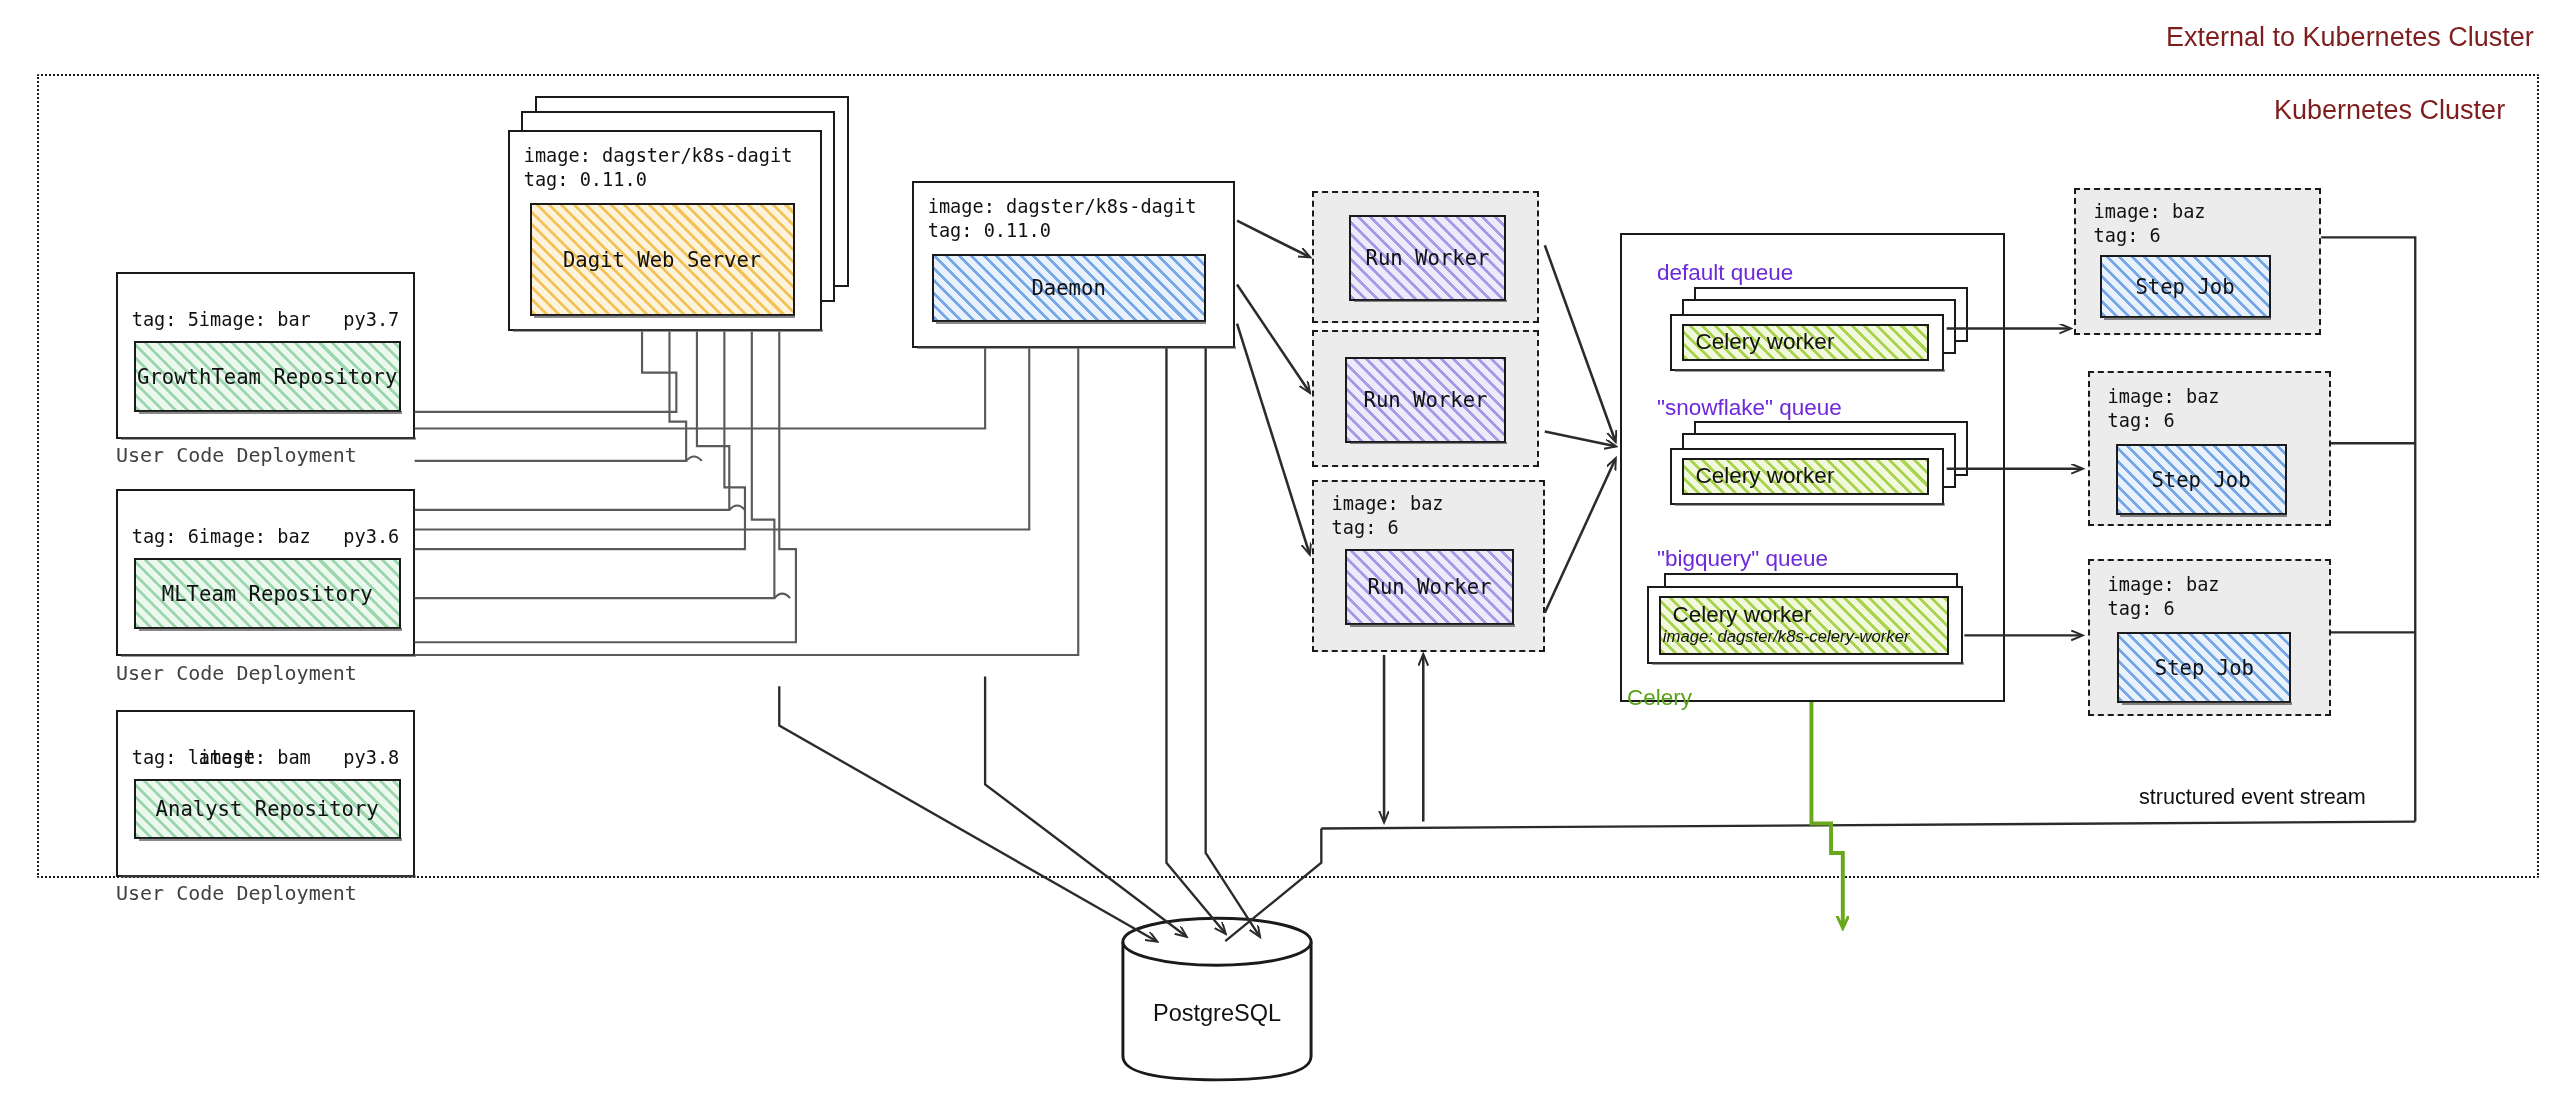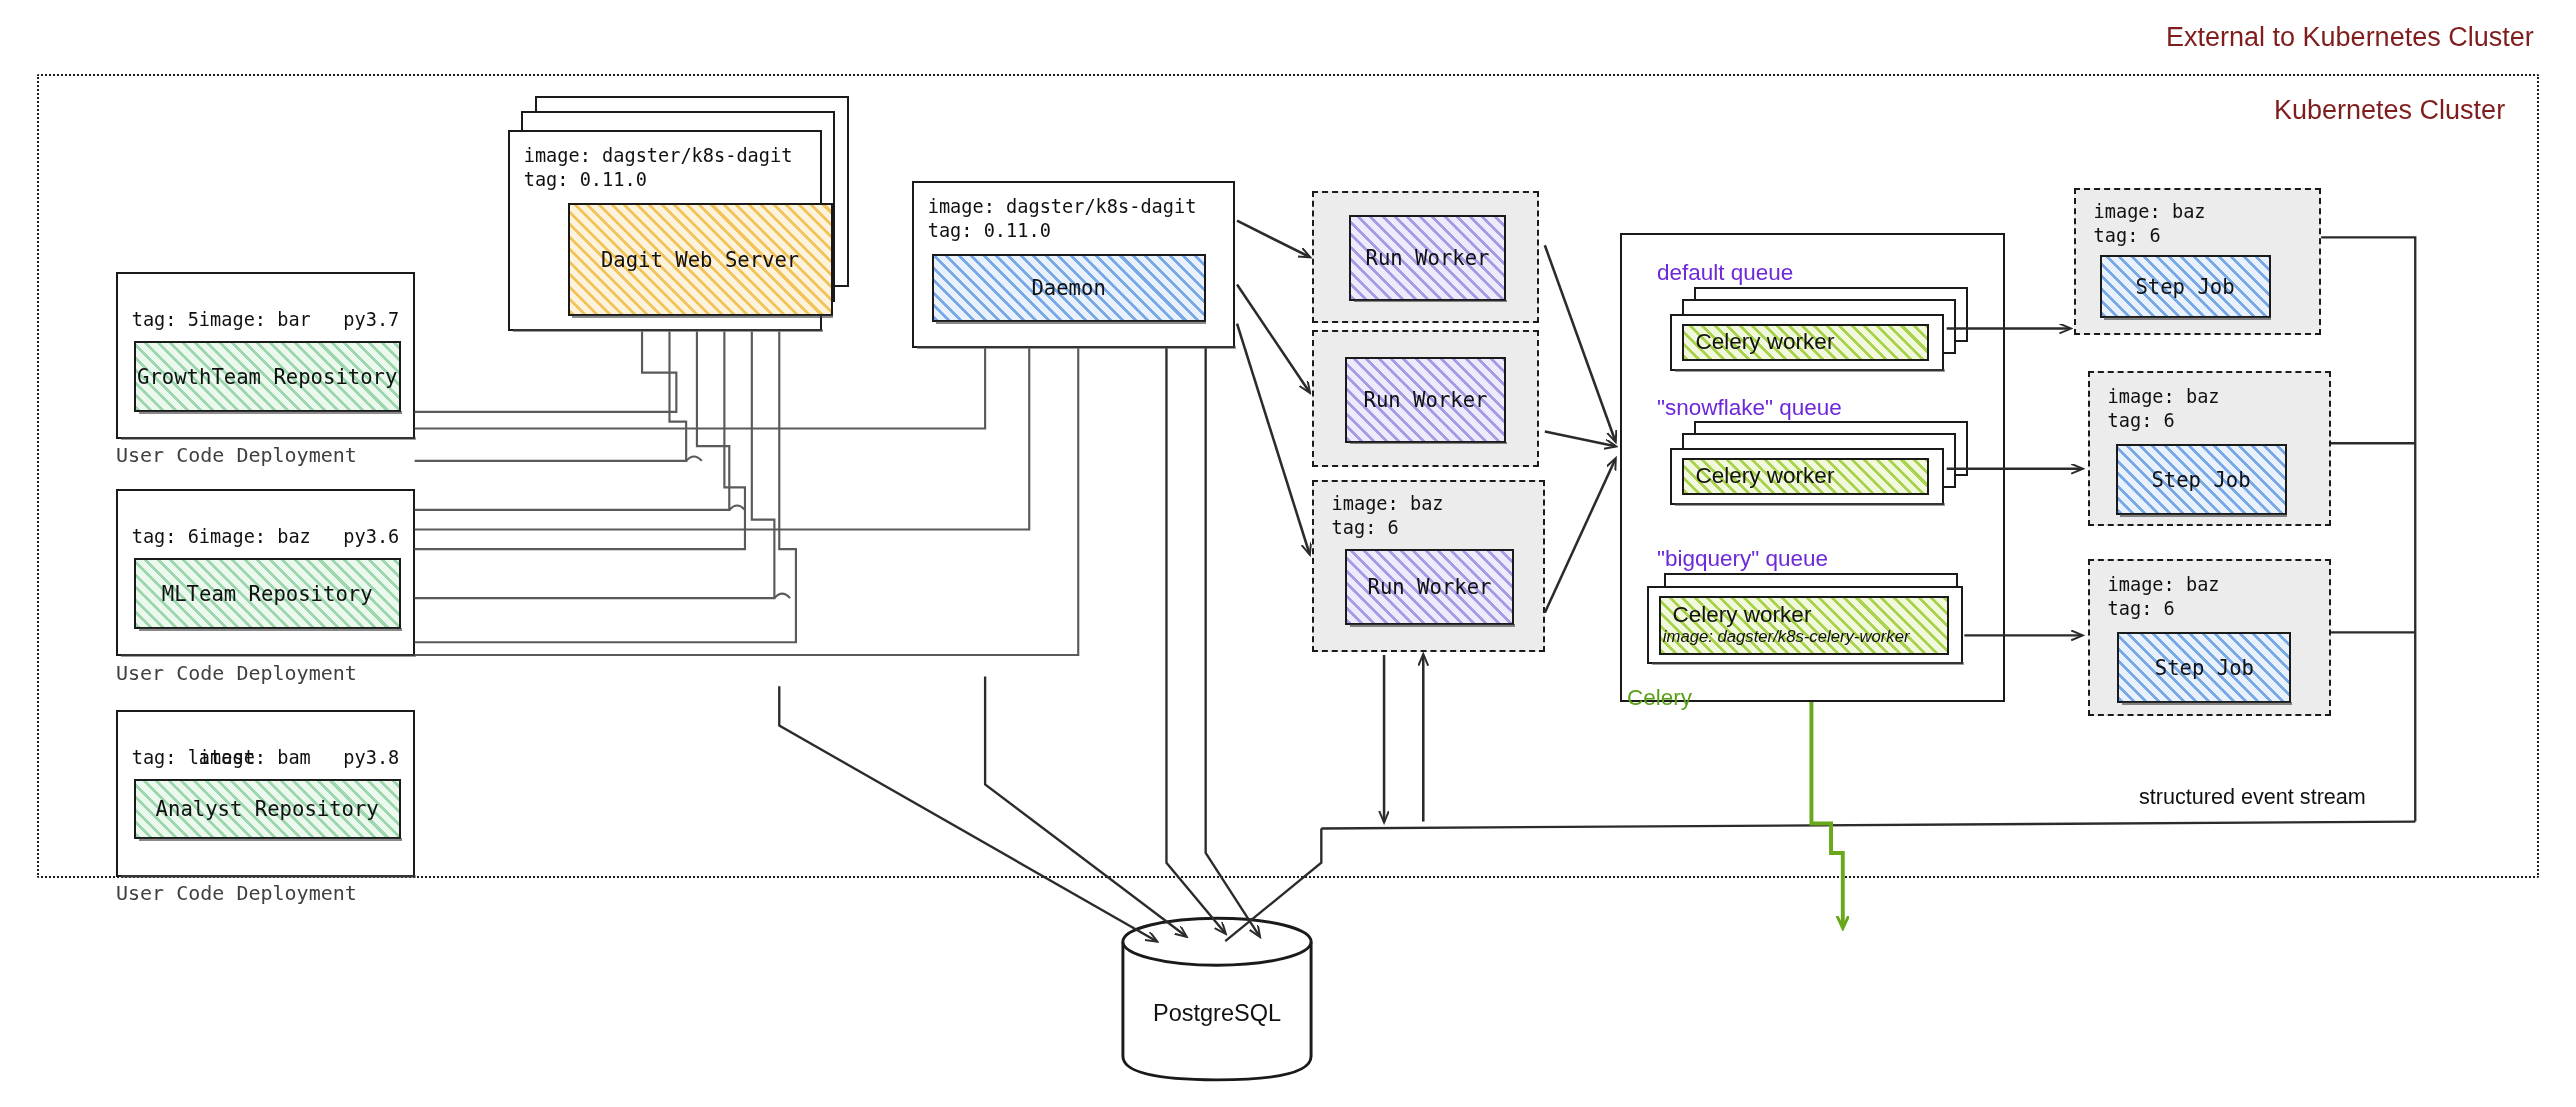--- a/index.html
+++ b/index.html
@@ -19,21 +19,21 @@
          display:flex;align-items:center;justify-content:center;
          font-family:"DejaVu Sans Mono","Liberation Mono",monospace;
          font-size:20.6px;color:#111;}
   .inner.shadow::after{content:"";position:absolute;left:2.9px;right:-2.9px;
         bottom:-3.9px;height:2.9px;background:#3a3a3a;opacity:.6;}
 
   
   .hatch-green{background:
      repeating-linear-gradient(45deg,#9ed7ae 0 2.9px,rgba(255,255,255,0) 2.9px 8.8px),#eaf8ee;}
   .hatch-orange{background:
-     repeating-linear-gradient(45deg,#f3c35c 0 2.9px,rgba(255,255,255,0) 2.9px 8.8px),#fdf3dc; margin-left: 38px;}
+     repeating-linear-gradient(45deg,#f3c35c 0 2.9px,rgba(255,255,255,0) 2.9px 8.8px),#fdf3dc;}
   .hatch-blue{background:
      repeating-linear-gradient(45deg,#7aa9e8 0 2.9px,rgba(255,255,255,0) 2.9px 8.8px),#e8f1fc;}
   .hatch-purple{background:
      repeating-linear-gradient(45deg,#a49ce4 0 2.9px,rgba(255,255,255,0) 2.9px 8.8px),#edeafb;}
   .hatch-ltgreen{background:
      repeating-linear-gradient(45deg,#a9d44f 0 2.9px,rgba(255,255,255,0) 2.9px 8.8px),#f1f8dc;}
 
   
   .stackback{position:absolute;box-sizing:border-box;background:#fff;
              border:2px solid #1a1a1a;}

